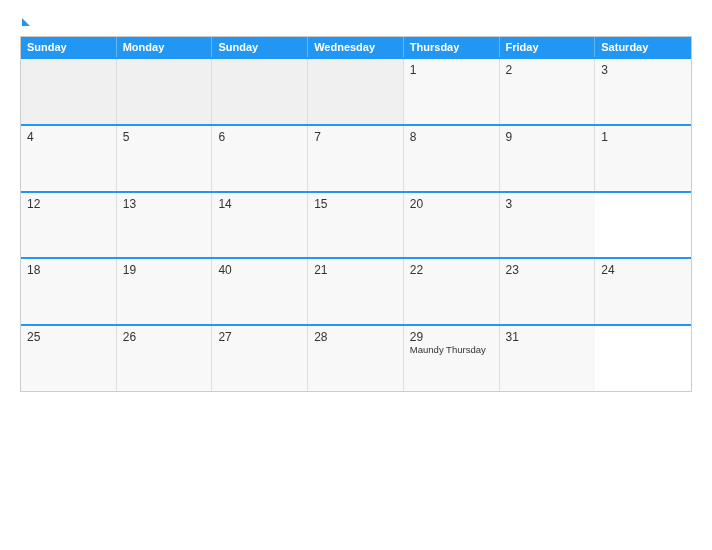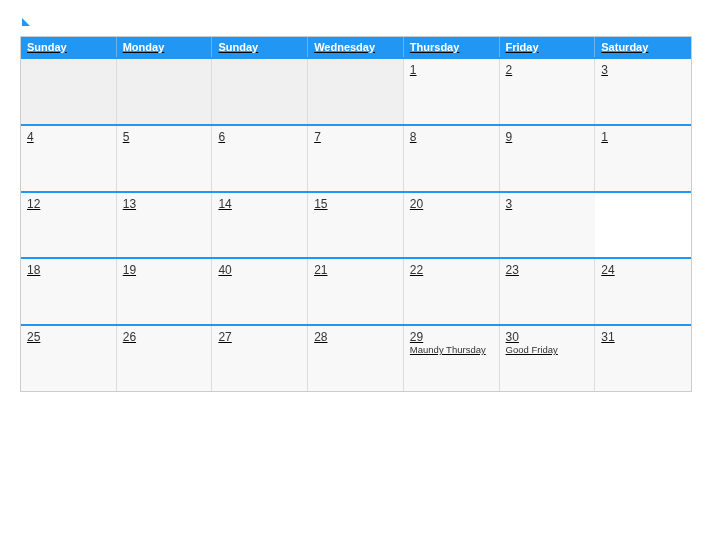--- a/index.html
+++ b/index.html
@@ -9,21 +9,20 @@
       background: #fff;
       font-family: Arial, sans-serif;
       overflow: hidden;
     }
     .page {
       width: 712px;
       height: 422px;
       padding: 18px 20px 30px 20px;
       display: flex;
       flex-direction: column;
-      text-decoration: underline;
     }
     .header {
       display: flex;
       align-items: center;
       justify-content: space-between;
       margin-bottom: 10px;
     }
     .logo {
       display: flex;
       flex-direction: column;
@@ -233,22 +232,18 @@
             <span class="day-num">27</span>
           </div>
           <div class="day-cell">
             <span class="day-num">28</span>
           </div>
           <div class="day-cell">
             <span class="day-num">29</span>
             <span class="holiday-label">Maundy Thursday</span>
           </div>
           <div class="day-cell">
-            <span class="day-num">30</span>
-            <span class="holiday-label">Good Friday</span>
-          </div>
-          <div class="day-cell">
             <span class="day-num">31</span>
           </div>
         </div>
       </div>
   </div>
 </div>
 
 </body></html>

